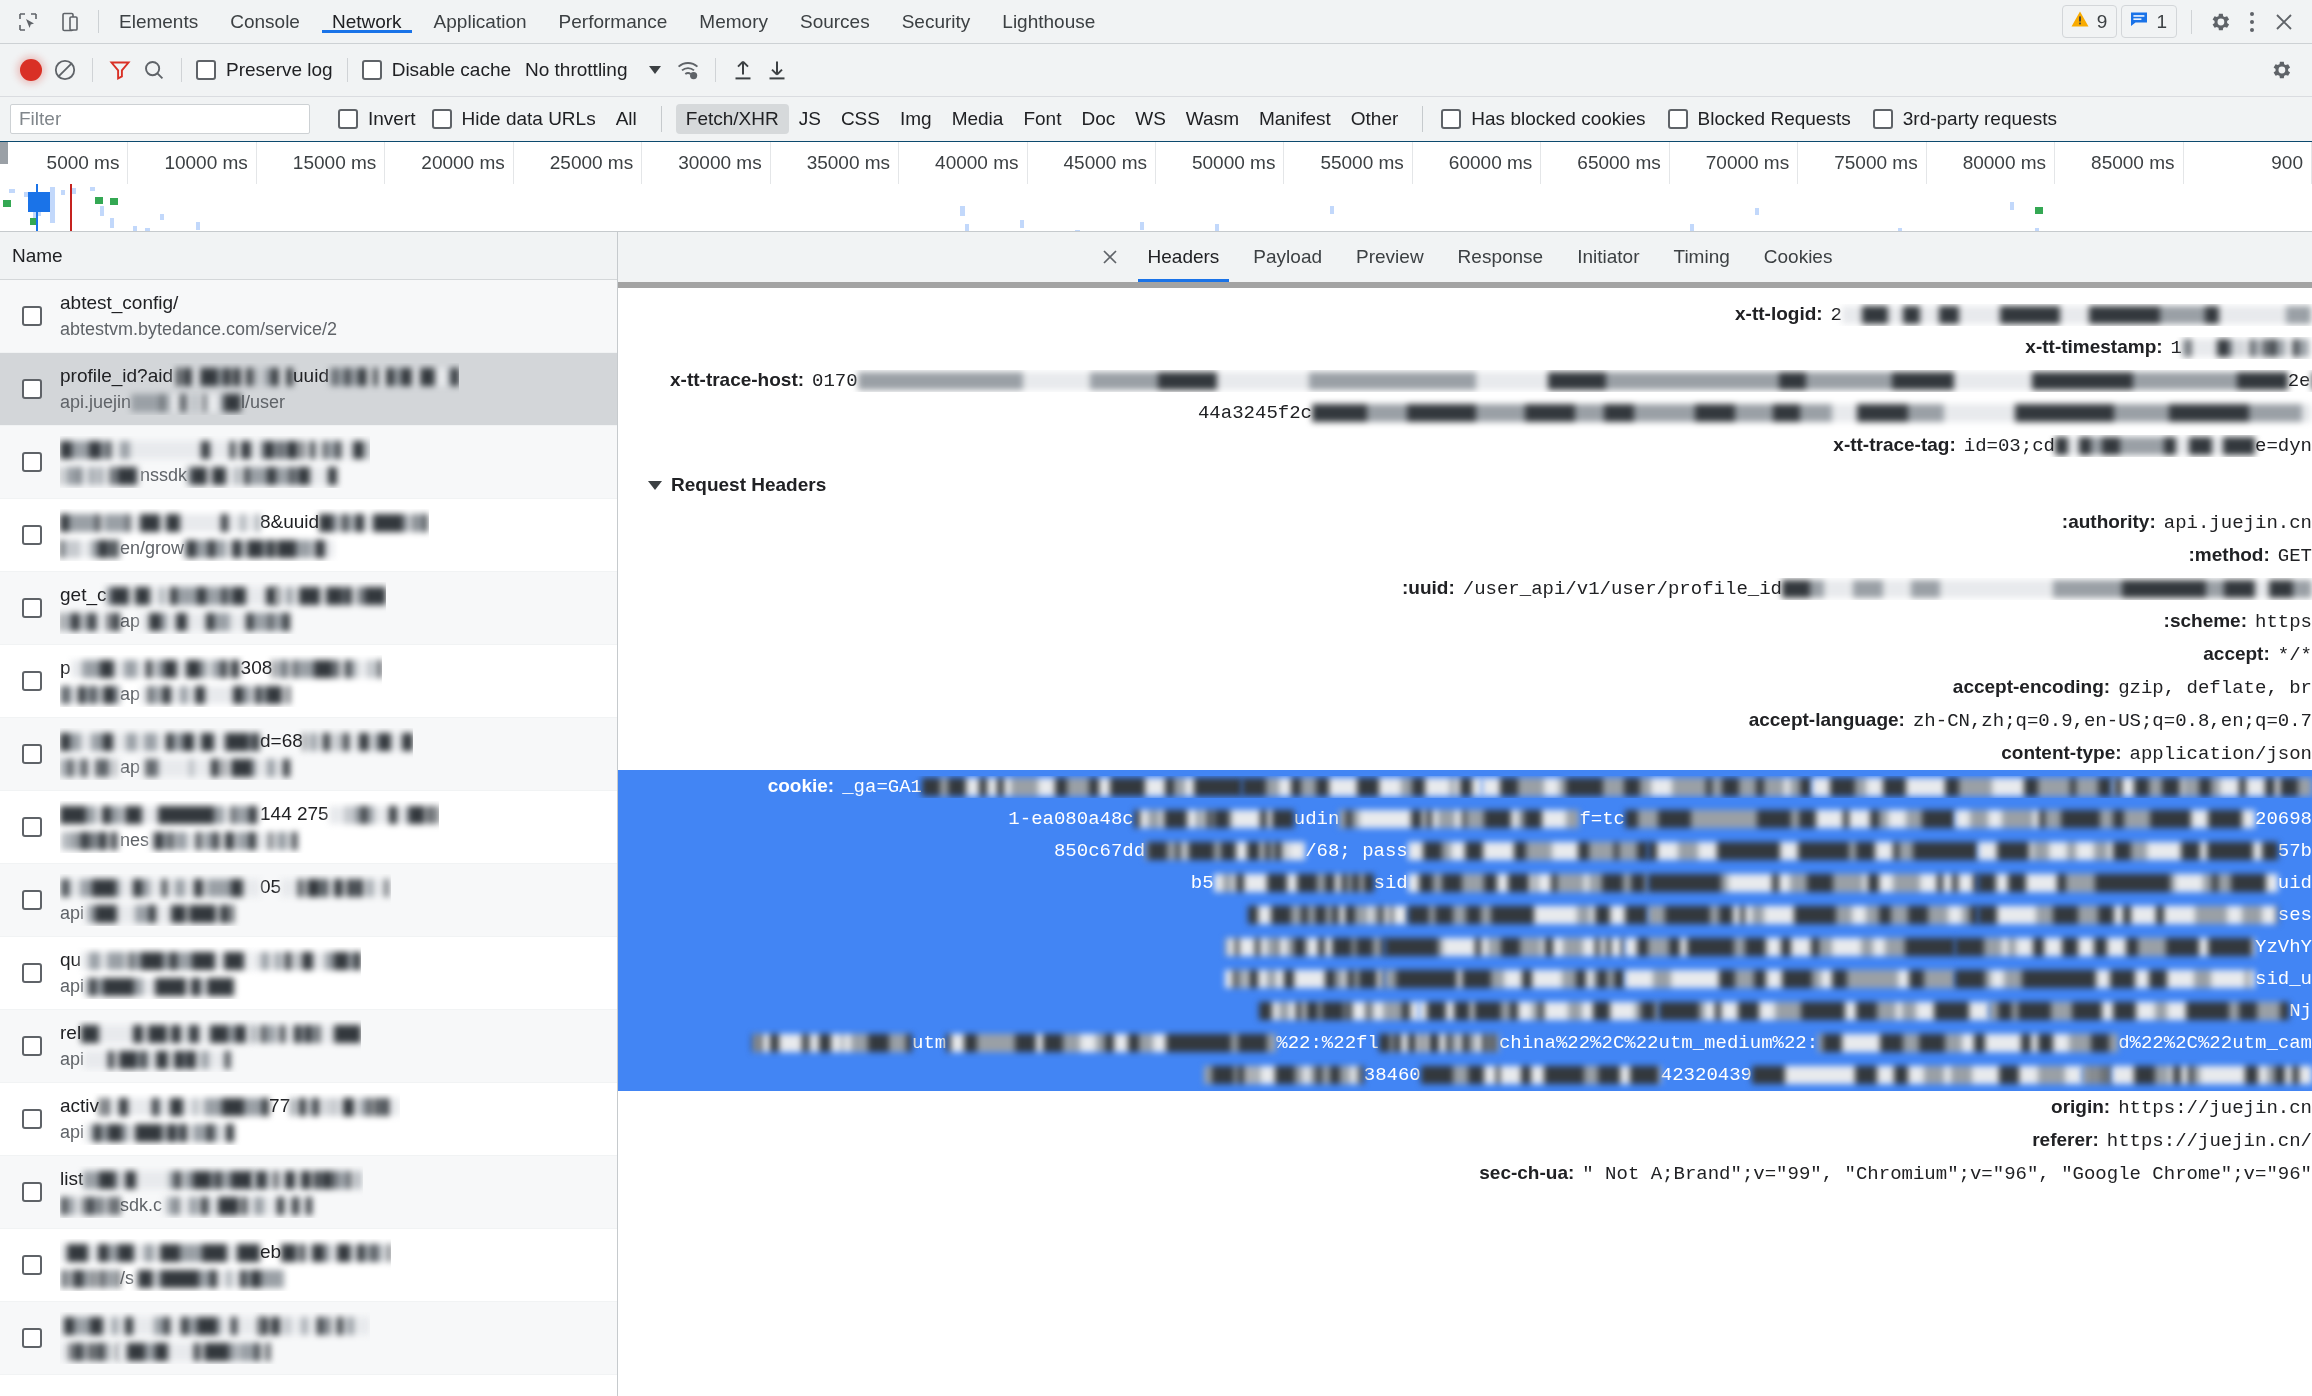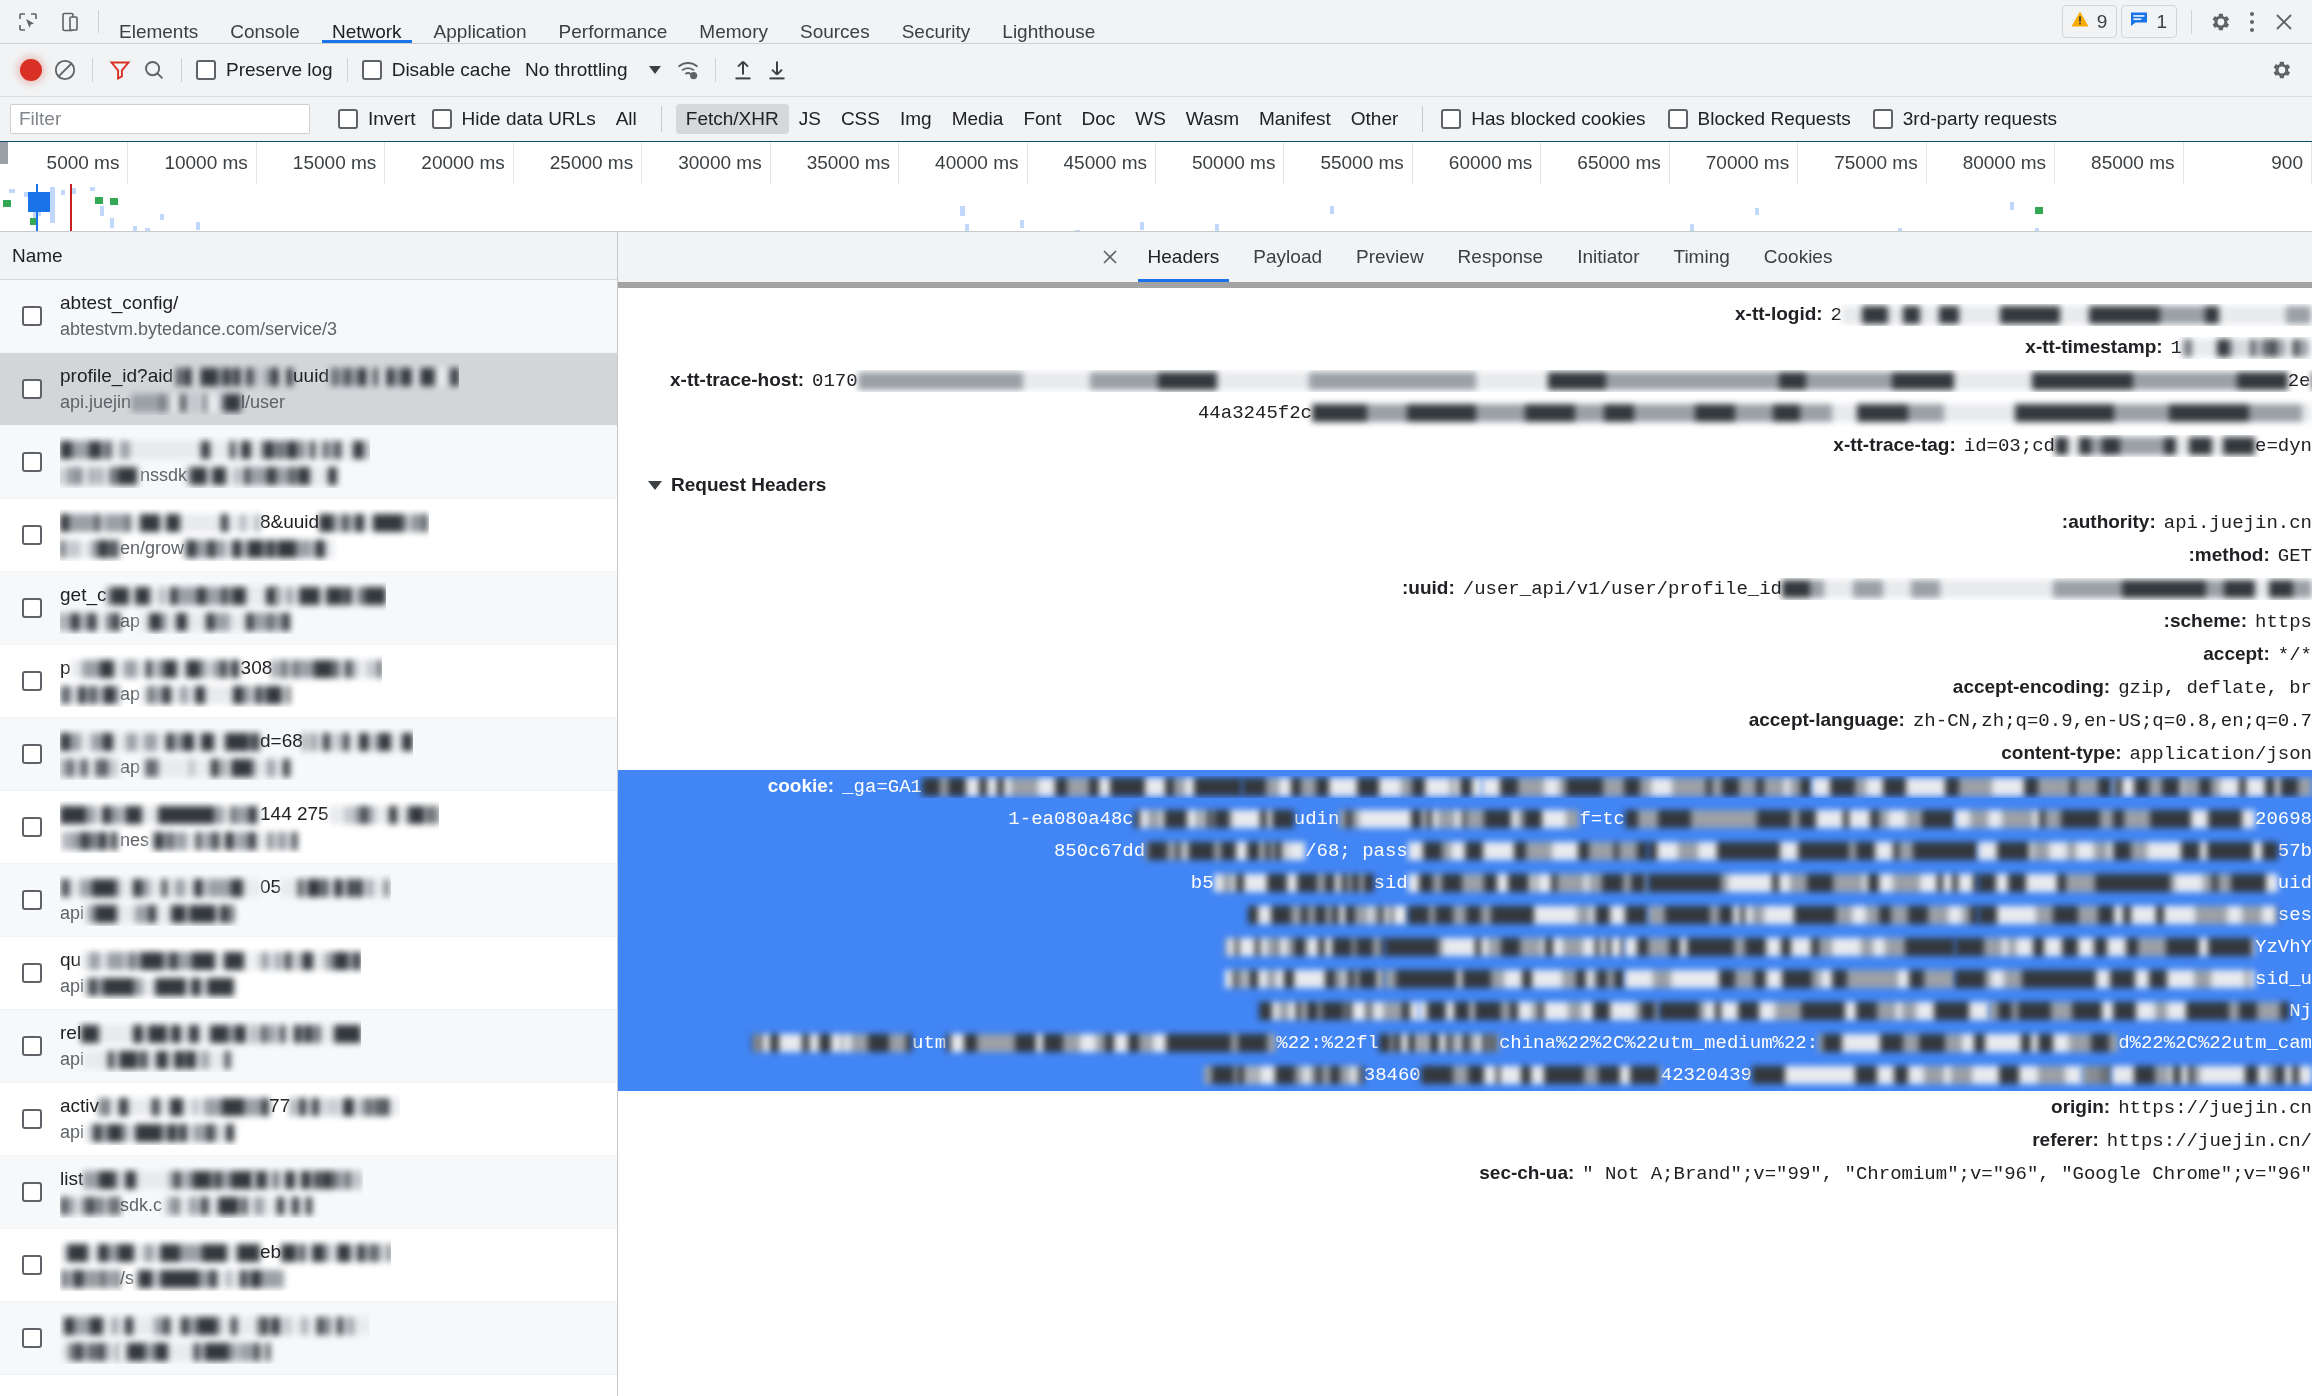--- a/index.html
+++ b/index.html
@@ -19,21 +19,21 @@
   .blur { filter: blur(3.4px); }
 
   
   #tabbar {
     height:44px; background:#f1f3f4; border-bottom:1px solid #cdd1d4;
     display:flex; align-items:stretch; position:relative;
   }
   .tb-icons { display:flex; align-items:center; padding:0 12px 0 14px; gap:14px; }
   .tb-icon { width:28px;height:28px; display:flex;align-items:center;justify-content:center; cursor:pointer;}
   .tb-divider { width:1px; background:#cdd1d4; margin:10px 4px 10px 2px; }
-  .tabs { display:flex; align-items:flex-end; }
+  .tabs { display:flex; align-items:center; }
   .tab {
     padding:0 16px; display:flex; align-items:center; font-size:19px; color:#3c4043;
     cursor:pointer; position:relative; white-space:nowrap;
   }
   .tab.active { color:#202124; }
   .tab.active:after{
     content:""; position:absolute; left:6px; right:6px; bottom:0; height:3px; background:#1a73e8;
   }
   .tb-right { margin-left:auto; display:flex; align-items:center; padding-right:14px; gap:4px;}
   .badge {
@@ -401,21 +401,21 @@
 <div id="main">
   <div id="left">
     <div id="namehdr">
       <span>Name</span>
     </div>
     <div id="rowhost">
         <div class="reqrow alt">
           <span class="ck"></span>
           <div class="reqtext">
             <div class="n1">abtest_config/</div>
-            <div class="n2">abtestvm.bytedance.com/service/3</div>
+            <div class="n2">abtestvm.bytedance.com/service/2</div>
           </div>
         </div>
         <div class="reqrow sel">
           <span class="ck"></span>
           <div class="reqtext">
             <div class="n1">profile_id?aid<span class="redact blur" style="width: 120px; height: 18px; background: linear-gradient(90deg, rgb(232, 234, 237) 0%, rgb(232, 234, 237) 2.74771%, rgb(51, 56, 61) 2.74771%, rgb(51, 56, 61) 4.46225%, rgb(51, 56, 61) 4.46225%, rgb(51, 56, 61) 6.26834%, rgb(232, 234, 237) 6.26834%, rgb(232, 234, 237) 8.0488%, rgb(51, 56, 61) 8.0488%, rgb(51, 56, 61) 11.0439%, rgb(51, 56, 61) 11.0439%, rgb(51, 56, 61) 15.9435%, rgb(232, 234, 237) 15.9435%, rgb(232, 234, 237) 22.2537%, rgb(51, 56, 61) 22.2537%, rgb(51, 56, 61) 28.3602%, rgb(51, 56, 61) 28.3602%, rgb(51, 56, 61) 32.6237%, rgb(51, 56, 61) 32.6237%, rgb(51, 56, 61) 35.3772%, rgb(51, 56, 61) 35.3772%, rgb(51, 56, 61) 37.665%, rgb(154, 160, 166) 37.665%, rgb(154, 160, 166) 41.9743%, rgb(51, 56, 61) 41.9743%, rgb(51, 56, 61) 48.277%, rgb(232, 234, 237) 48.277%, rgb(232, 234, 237) 50.3855%, rgb(51, 56, 61) 50.3855%, rgb(51, 56, 61) 56.4458%, rgb(232, 234, 237) 56.4458%, rgb(232, 234, 237) 60.5898%, rgb(51, 56, 61) 60.5898%, rgb(51, 56, 61) 66.4393%, rgb(232, 234, 237) 66.4393%, rgb(232, 234, 237) 68.4098%, rgb(154, 160, 166) 68.4098%, rgb(154, 160, 166) 72.0129%, rgb(232, 234, 237) 72.0129%, rgb(232, 234, 237) 75.1653%, rgb(154, 160, 166) 75.1653%, rgb(154, 160, 166) 81.478%, rgb(51, 56, 61) 81.478%, rgb(51, 56, 61) 86.8367%, rgb(51, 56, 61) 86.8367%, rgb(51, 56, 61) 88.4435%, rgb(232, 234, 237) 88.4435%, rgb(232, 234, 237) 94.0724%, rgb(51, 56, 61) 94.0724%, rgb(51, 56, 61) 98.3009%, rgb(51, 56, 61) 98.3009%, rgb(51, 56, 61) 100%);"></span>uuid<span class="redact blur" style="width: 130px; height: 18px; background: linear-gradient(90deg, rgb(154, 160, 166) 0%, rgb(154, 160, 166) 4.13412%, rgb(51, 56, 61) 4.13412%, rgb(51, 56, 61) 6.50082%, rgb(154, 160, 166) 6.50082%, rgb(154, 160, 166) 12.5321%, rgb(51, 56, 61) 12.5321%, rgb(51, 56, 61) 16.531%, rgb(154, 160, 166) 16.531%, rgb(154, 160, 166) 19.0945%, rgb(154, 160, 166) 19.0945%, rgb(154, 160, 166) 21.9694%, rgb(51, 56, 61) 21.9694%, rgb(51, 56, 61) 24.4983%, rgb(51, 56, 61) 24.4983%, rgb(51, 56, 61) 29.4666%, rgb(232, 234, 237) 29.4666%, rgb(232, 234, 237) 34.192%, rgb(51, 56, 61) 34.192%, rgb(51, 56, 61) 37.4683%, rgb(232, 234, 237) 37.4683%, rgb(232, 234, 237) 43.6519%, rgb(51, 56, 61) 43.6519%, rgb(51, 56, 61) 49.7491%, rgb(154, 160, 166) 49.7491%, rgb(154, 160, 166) 55.4944%, rgb(51, 56, 61) 55.4944%, rgb(51, 56, 61) 59.6919%, rgb(51, 56, 61) 59.6919%, rgb(51, 56, 61) 63.7459%, rgb(232, 234, 237) 63.7459%, rgb(232, 234, 237) 69.9171%, rgb(51, 56, 61) 69.9171%, rgb(51, 56, 61) 75.0674%, rgb(51, 56, 61) 75.0674%, rgb(51, 56, 61) 81.398%, rgb(232, 234, 237) 81.398%, rgb(232, 234, 237) 86.3653%, rgb(232, 234, 237) 86.3653%, rgb(232, 234, 237) 91.4659%, rgb(154, 160, 166) 91.4659%, rgb(154, 160, 166) 94.2263%, rgb(51, 56, 61) 94.2263%, rgb(51, 56, 61) 99.0146%, rgb(51, 56, 61) 99.0146%, rgb(51, 56, 61) 100%);"></span></div>
             <div class="n2">api.juejin<span class="redact blur" style="width: 110px; height: 18px; background: linear-gradient(90deg, rgb(154, 160, 166) 0%, rgb(154, 160, 166) 3.85687%, rgb(154, 160, 166) 3.85687%, rgb(154, 160, 166) 9.7691%, rgb(154, 160, 166) 9.7691%, rgb(154, 160, 166) 12.7814%, rgb(154, 160, 166) 12.7814%, rgb(154, 160, 166) 16.0937%, rgb(154, 160, 166) 16.0937%, rgb(154, 160, 166) 19.3695%, rgb(154, 160, 166) 19.3695%, rgb(154, 160, 166) 22.8278%, rgb(154, 160, 166) 22.8278%, rgb(154, 160, 166) 26.8817%, rgb(51, 56, 61) 26.8817%, rgb(51, 56, 61) 29.1988%, rgb(154, 160, 166) 29.1988%, rgb(154, 160, 166) 35.4954%, rgb(232, 234, 237) 35.4954%, rgb(232, 234, 237) 40.3111%, rgb(232, 234, 237) 40.3111%, rgb(232, 234, 237) 44.5034%, rgb(51, 56, 61) 44.5034%, rgb(51, 56, 61) 46.0147%, rgb(51, 56, 61) 46.0147%, rgb(51, 56, 61) 47.5371%, rgb(154, 160, 166) 47.5371%, rgb(154, 160, 166) 49.1236%, rgb(51, 56, 61) 49.1236%, rgb(51, 56, 61) 51.0851%, rgb(232, 234, 237) 51.0851%, rgb(232, 234, 237) 55.9167%, rgb(154, 160, 166) 55.9167%, rgb(154, 160, 166) 60.0663%, rgb(232, 234, 237) 60.0663%, rgb(232, 234, 237) 65.1247%, rgb(51, 56, 61) 65.1247%, rgb(51, 56, 61) 67.8149%, rgb(232, 234, 237) 67.8149%, rgb(232, 234, 237) 71.9992%, rgb(232, 234, 237) 71.9992%, rgb(232, 234, 237) 74.6776%, rgb(232, 234, 237) 74.6776%, rgb(232, 234, 237) 77.0591%, rgb(232, 234, 237) 77.0591%, rgb(232, 234, 237) 80.6397%, rgb(154, 160, 166) 80.6397%, rgb(154, 160, 166) 84.9275%, rgb(51, 56, 61) 84.9275%, rgb(51, 56, 61) 89.3591%, rgb(51, 56, 61) 89.3591%, rgb(51, 56, 61) 95.4828%, rgb(51, 56, 61) 95.4828%, rgb(51, 56, 61) 99.434%, rgb(51, 56, 61) 99.434%, rgb(51, 56, 61) 100%);"></span>l/user</div>
           </div>
         </div>
         <div class="reqrow alt">

